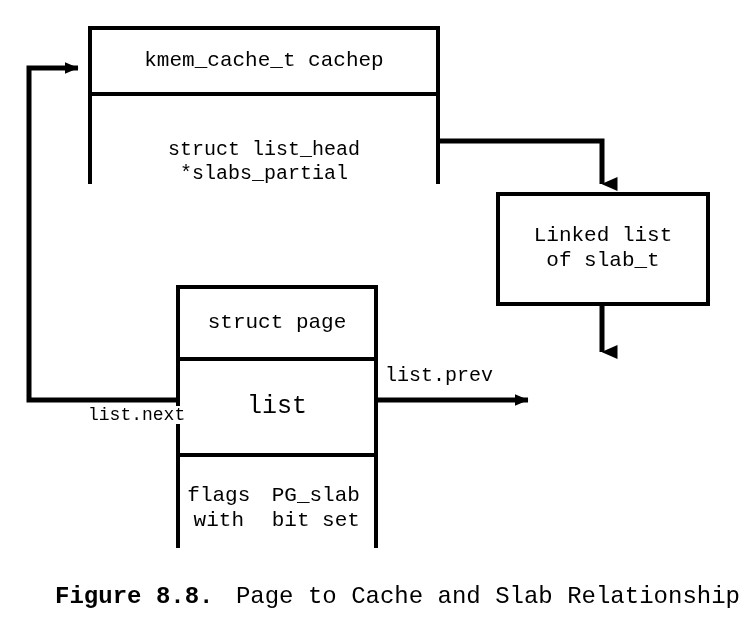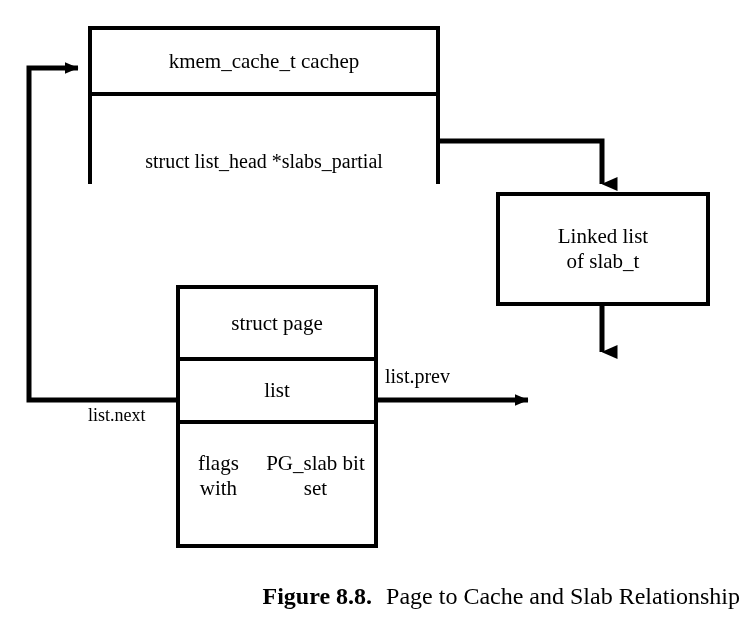--- a/index.html
+++ b/index.html
@@ -7,21 +7,21 @@
     margin: 0;
     padding: 0;
     background: #ffffff;
   }
   #figure-root {
     position: relative;
     width: 740px;
     height: 632px;
     background: #ffffff;
     overflow: hidden;
-    font-family: Liberation Serif, serif;
+    font-family: Liberation Mono, monospace;
     color: #000000;
   }
   #diagram-svg {
     position: absolute;
     left: 0;
     top: 0;
     width: 740px;
     height: 632px;
   }
   .node-box {
@@ -109,21 +109,21 @@
       <span>Linked list</span>
       <span>of slab_t</span>
     </div>
   </div>
 
 
   <div class="node-box" id="node-page" style="left:176px; top:285px; width:202px; height:263px;">
     <div class="node-cell cell-divider" style="height:72px; font-size:21px;">
       <span class="cell-text">struct page</span>
     </div>
-    <div class="node-cell cell-divider" style="height:63px; font-size:21px;align-items:center;">
+    <div class="node-cell cell-divider" style="height:96px; font-size:25px;align-items:center;">
       <span class="cell-text">list</span>
     </div>
     <div class="node-cell" style="height:104px; font-size:21px; flex-direction:row;">
       <span>flags with</span>
       <span>PG_slab bit set</span>
     </div>
   </div>
 
   <div class="edge-label" style="left:88px; top:366px; font-size:18px;margin-top:40px;">list.next</div>
 

